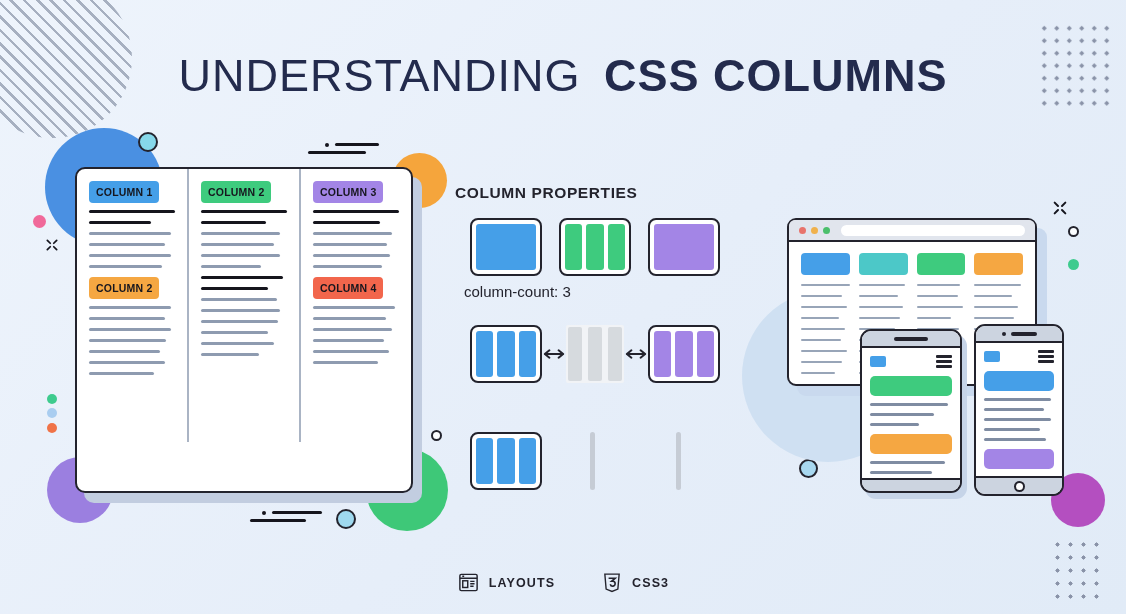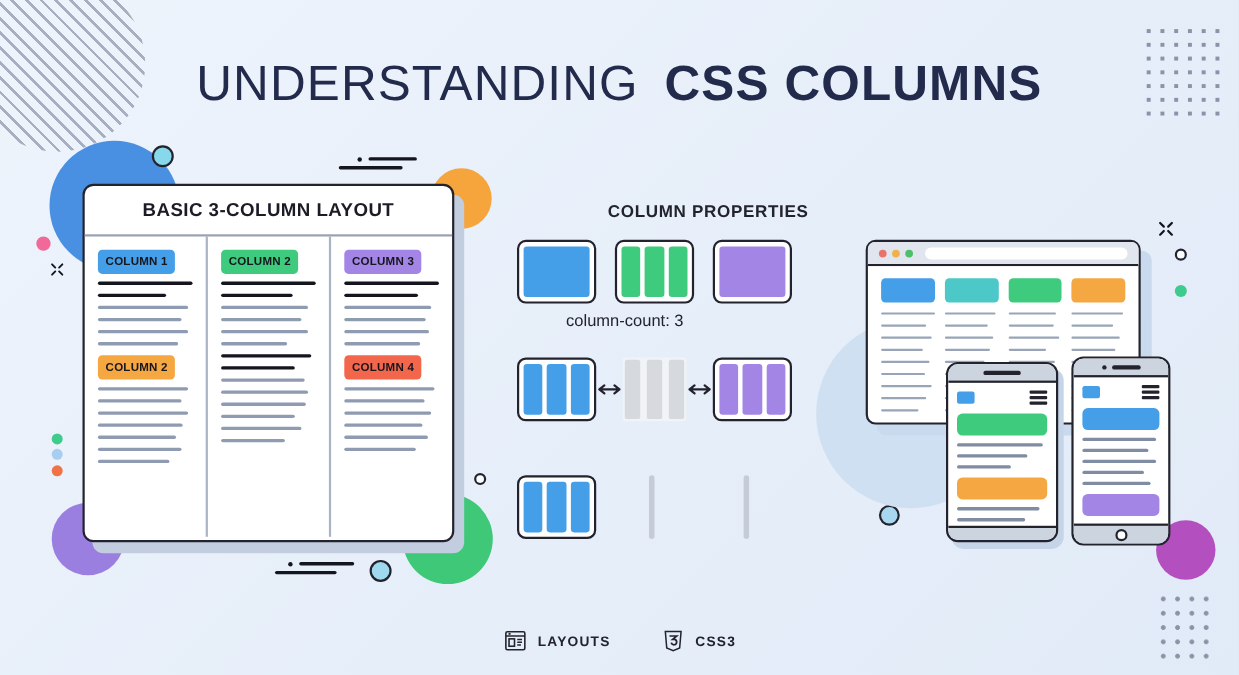--- a/index.html
+++ b/index.html
@@ -52,25 +52,25 @@
   .card-cols { display:flex; height:273px; }
   .card-col { flex:1; padding:11px 12px 0; overflow:hidden; }
   .card-col + .card-col { border-left:2px solid #aab4c4; }
   .chip { display:inline-block; padding:5px 7px; border-radius:4px; font-size:10.5px; font-weight:700;
     color:#16161e; margin:1px 0 7px; letter-spacing:.2px; white-space:nowrap; }
   .line { border-radius:2px; }
   .line.dark { height:3px;   background:#15151d; margin:0 0 8px; }
   .line.gray { height:2.5px; background:#8e9bb0; margin:0 0 8.5px; }
 
   
-  .sec-heading { position:absolute; text-align:right; font-size:15.5px; font-weight:700;
+  .sec-heading { position:absolute; text-align:left; font-size:15.5px; font-weight:700;
     letter-spacing:.6px; color:#23232d; z-index:2; white-space:nowrap;}
   .props-heading { left:455px; top:184px; width:280px; }
   .resp-heading  { left:788px; top:184px; width:260px; }
-  .caption { position:absolute; left:428px; width:280px; text-align:center; font-size:15px;
+  .caption { position:absolute; left:464px; width:280px; text-align:left; font-size:15px;
     color:#23232d; z-index:2; }
   .prop-row { position:absolute; left:470px; width:250px; display:flex; align-items:center;
     justify-content:space-between; z-index:2; }
   .mini-box { width:72px; height:58px; border:2.5px solid #23232d; border-radius:8px;
     background:#fff; padding:4px; display:flex; gap:4px; }
   .mini-box > i { flex:1; border-radius:3px; display:block; }
   .fill-blue  > i { background:var(--blue); }
   .fill-purple> i { background:var(--purple); }
   .bars-green > i { background:var(--green); }
   .bars-blue  > i { background:var(--blue); }
@@ -166,21 +166,20 @@
         <path d="M4 4 9 9 M15 15 20 20 M20 4 15 9 M9 15 4 20" stroke="#15151d" stroke-width="3" stroke-linecap="round" fill="none"></path>
       </svg>
   </div>
 
   <div class="title">
     <span class="t-reg">UNDERSTANDING</span>
     <span class="t-bold">CSS COLUMNS</span>
   </div>
 
   <div class="card">
-    <div class="card-header">BASIC 3-COLUMN LAYOUT</div>
     <div class="card-cols" id="card-cols">
         <div class="card-col"><span class="chip" style="background: rgb(69, 159, 232);">COLUMN 1</span><div class="line dark" style="width: 100%;"></div><div class="line dark" style="width: 72%;"></div><div class="line gray" style="width: 95%;"></div><div class="line gray" style="width: 88%;"></div><div class="line gray" style="width: 95%;"></div><div class="line gray" style="width: 85%;"></div><span class="chip" style="background: rgb(245, 167, 66);">COLUMN 2</span><div class="line gray" style="width: 95%;"></div><div class="line gray" style="width: 88%;"></div><div class="line gray" style="width: 95%;"></div><div class="line gray" style="width: 90%;"></div><div class="line gray" style="width: 82%;"></div><div class="line gray" style="width: 88%;"></div><div class="line gray" style="width: 75%;"></div></div>
         <div class="card-col"><span class="chip" style="background: rgb(62, 203, 126);">COLUMN 2</span><div class="line dark" style="width: 100%;"></div><div class="line dark" style="width: 75%;"></div><div class="line gray" style="width: 92%;"></div><div class="line gray" style="width: 85%;"></div><div class="line gray" style="width: 92%;"></div><div class="line gray" style="width: 70%;"></div><div class="line dark" style="width: 95%;"></div><div class="line dark" style="width: 78%;"></div><div class="line gray" style="width: 88%;"></div><div class="line gray" style="width: 92%;"></div><div class="line gray" style="width: 90%;"></div><div class="line gray" style="width: 78%;"></div><div class="line gray" style="width: 85%;"></div><div class="line gray" style="width: 68%;"></div></div>
         <div class="card-col"><span class="chip" style="background: rgb(163, 133, 230);">COLUMN 3</span><div class="line dark" style="width: 100%;"></div><div class="line dark" style="width: 78%;"></div><div class="line gray" style="width: 92%;"></div><div class="line gray" style="width: 86%;"></div><div class="line gray" style="width: 90%;"></div><div class="line gray" style="width: 80%;"></div><span class="chip" style="background: rgb(242, 102, 76);">COLUMN 4</span><div class="line gray" style="width: 95%;"></div><div class="line gray" style="width: 85%;"></div><div class="line gray" style="width: 92%;"></div><div class="line gray" style="width: 82%;"></div><div class="line gray" style="width: 88%;"></div><div class="line gray" style="width: 75%;"></div></div>
       </div>
   </div>
 
   <div class="sec-heading props-heading">COLUMN PROPERTIES</div>
 
   <div class="prop-row" style="top:218px;">

